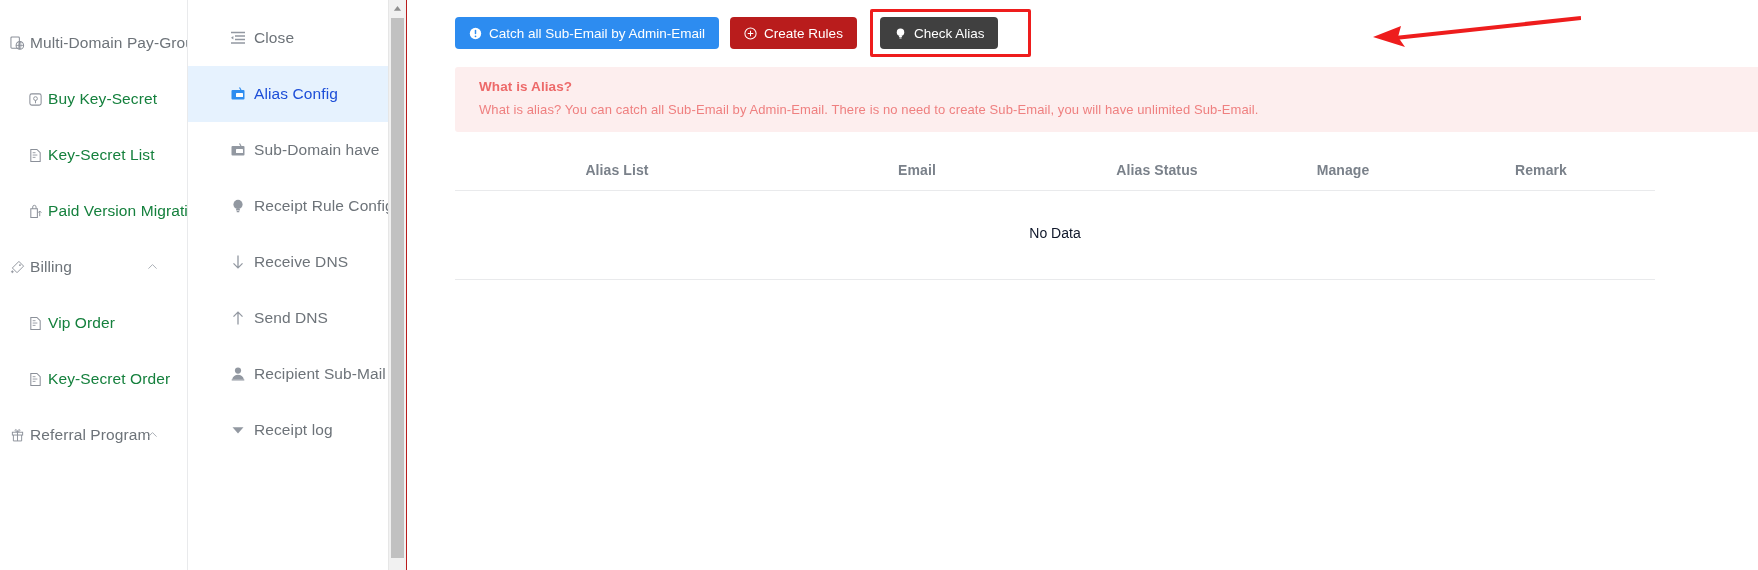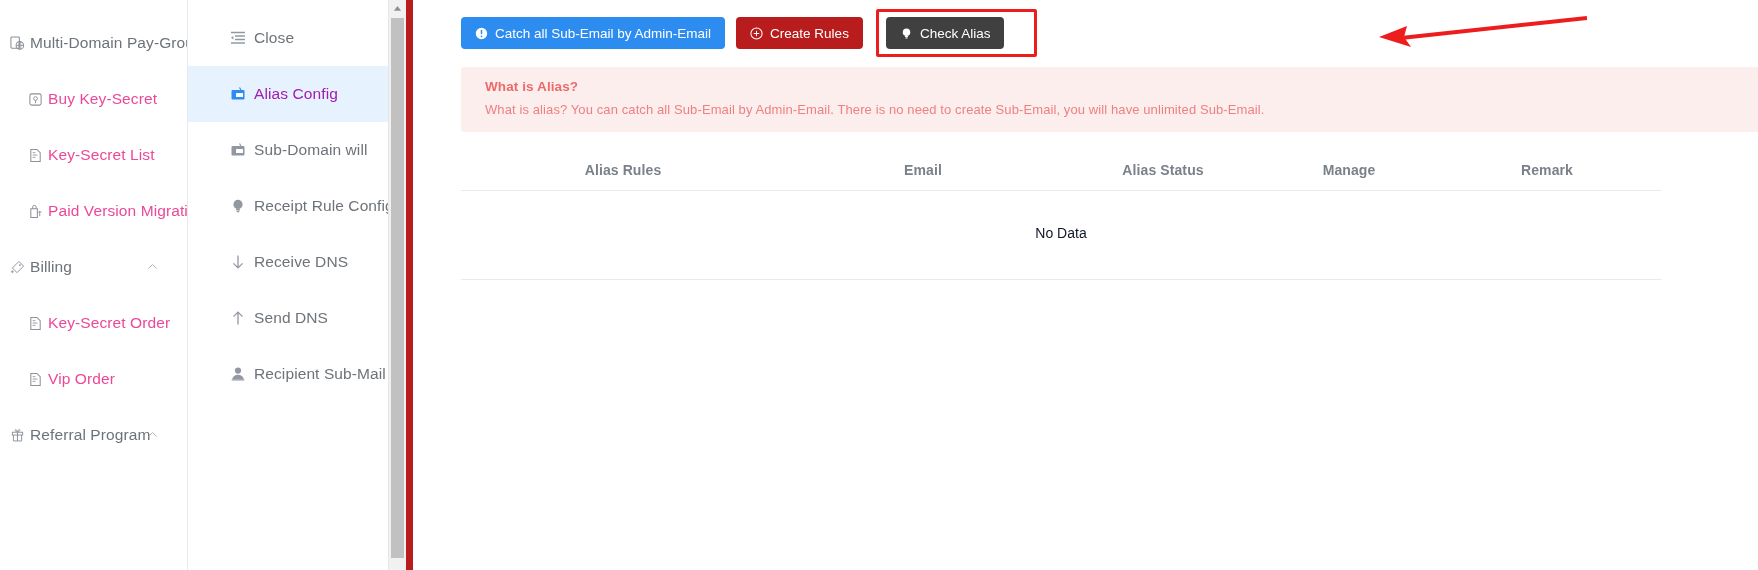--- a/index.html
+++ b/index.html
@@ -51,39 +51,39 @@
     line-height: 1;
     display: inline-block;
   }
   .side-item .si-ico svg { display:block; margin:0 auto; }
   .side-item .si-label {
     font-size: 15.5px;
     color: #6d7379;
     letter-spacing: .1px;
   }
   .side-item.sub { padding-left: 22px; }
-  .side-item.sub .si-label { color: #ec4899; }
+  .side-item.sub .si-label { color: #15803d; }
   .side-item .si-arrow {
     position: absolute;
     right: 28px;
     top: 50%;
     transform: translateY(-50%);
     color: #a9aeb5;
     display: flex;
   }
 
   
   .menucol {
     width: 218px;
     flex: 0 0 218px;
     height: 570px;
     background: #ffffff;
     position: relative;
     overflow: hidden;
-    border-right: 7px solid #b91c1c;
+    border-right: 1px solid #b91c1c;
   }
   .menu-item {
     display: flex;
     align-items: center;
     height: 56px;
     padding-left: 42px;
     box-sizing: border-box;
     cursor: pointer;
     white-space: nowrap;
   }
@@ -95,21 +95,21 @@
     display: inline-block;
     text-align: left;
   }
   .menu-item .mi-ico svg { display:block; }
   .menu-item .mi-label {
     font-size: 15.5px;
     color: #6d7379;
     letter-spacing: .1px;
   }
   .menu-item.active { background: #e6f2fe; }
-  .menu-item.active .mi-label { color: #a21caf; }
+  .menu-item.active .mi-label { color: #1d4ed8; }
   .menu-item.active .mi-ico { color: #2d8cf0; }
 
   
   .menu-scroll {
     position: absolute;
     top: 0;
     right: 0;
     width: 17px;
     height: 570px;
     background: #f1f1f1;
@@ -323,31 +323,31 @@
       </span>
     </div>
 
     <div class="side-item sub">
       <span class="si-ico">
         <svg width="15" height="15" viewBox="0 0 16 16">
             <path d="M3 1.5h6.5L13 5v9.5H3z" fill="none" stroke="currentColor" stroke-width="1.1"></path>
             <path d="M5 5h3M5 7.5h5M5 10h3" stroke="currentColor" stroke-width=".9"></path>
           </svg>
       </span>
-      <span class="si-label">Key-Secret Order</span>
+      <span class="si-label">Vip Order</span>
     </div>
 
     <div class="side-item sub">
       <span class="si-ico">
         <svg width="15" height="15" viewBox="0 0 16 16">
             <path d="M3 1.5h6.5L13 5v9.5H3z" fill="none" stroke="currentColor" stroke-width="1.1"></path>
             <path d="M5 5h3M5 7.5h5M5 10h3" stroke="currentColor" stroke-width=".9"></path>
           </svg>
       </span>
-      <span class="si-label">Vip Order</span>
+      <span class="si-label">Key-Secret Order</span>
     </div>
 
     <div class="side-item">
       <span class="si-ico">
         <svg width="15" height="15" viewBox="0 0 16 16">
             <path d="M8 4c-2 0-3 -1-2.4-2.1C6.2.9 7.6 2.2 8 4zM8 4c2 0 3-1 2.4-2.1C9.8.9 8.4 2.2 8 4z" fill="none" stroke="currentColor" stroke-width=".9"></path>
             <rect x="2.5" y="4.5" width="11" height="3" fill="none" stroke="currentColor" stroke-width="1"></rect>
             <path d="M3.6 7.5v6.3h8.8V7.5M8 4.5v9.3" fill="none" stroke="currentColor" stroke-width="1"></path>
           </svg>
       </span>
@@ -385,21 +385,21 @@
     </div>
 
     <div class="menu-item">
       <span class="mi-ico">
         <svg width="16" height="16" viewBox="0 0 16 16">
             <path d="M9.5 1.5 11 4" stroke="currentColor" stroke-width="1.2" fill="none"></path>
             <rect x="1.5" y="4" width="13" height="9.5" rx="1" fill="currentColor"></rect>
             <rect x="6" y="7" width="7" height="4" rx=".6" fill="#ffffff"></rect>
           </svg>
       </span>
-      <span class="mi-label">Sub-Domain will</span>
+      <span class="mi-label">Sub-Domain have</span>
     </div>
 
     <div class="menu-item">
       <span class="mi-ico">
         <svg width="16" height="16" viewBox="0 0 16 16">
             <circle cx="8" cy="6.4" r="4.6" fill="currentColor"></circle>
             <rect x="6" y="11" width="4" height="1.5" rx=".6" fill="currentColor"></rect>
             <rect x="6.6" y="13" width="2.8" height="1.3" rx=".6" fill="currentColor"></rect>
           </svg>
       </span>
@@ -429,20 +429,28 @@
       <span class="mi-ico">
         <svg width="16" height="16" viewBox="0 0 16 16">
             <circle cx="8" cy="4.6" r="3.1" fill="currentColor"></circle>
             <path d="M2.2 13.2c.6-3 3-4.5 5.8-4.5s5.2 1.5 5.8 4.5z" fill="currentColor"></path>
             <rect x="1.6" y="13.2" width="12.8" height="1.3" rx=".5" fill="currentColor"></rect>
           </svg>
       </span>
       <span class="mi-label">Recipient Sub-Mail</span>
     </div>
 
+    <div class="menu-item">
+      <span class="mi-ico">
+        <svg width="16" height="16" viewBox="0 0 16 16">
+            <path d="M2.5 5.3h11L8 11.6z" fill="currentColor"></path>
+          </svg>
+      </span>
+      <span class="mi-label">Receipt log</span>
+    </div>
 
     <div class="menu-scroll">
       <div class="ms-up">
         <svg width="9" height="9" viewBox="0 0 10 10">
             <path d="M5 2.2 9 7.4H1z" fill="#8f8f8f"></path>
           </svg>
       </div>
       <div class="ms-thumb"></div>
     </div>
   </nav>
@@ -492,21 +500,21 @@
 
     <div class="alert">
       <div class="alert-title">What is Alias?</div>
       <div class="alert-desc">What is alias? You can catch all Sub-Email by Admin-Email. There is no need to create Sub-Email, you will have unlimited Sub-Email.</div>
     </div>
 
     <div class="tablewrap">
       <table class="dtable">
         <thead>
           <tr>
-            <th style="width:27%">Alias Rules</th>
+            <th style="width:27%">Alias List</th>
             <th style="width:23%">Email</th>
             <th style="width:17%">Alias Status</th>
             <th style="width:14%">Manage</th>
             <th style="width:19%">Remark</th>
           </tr>
         </thead>
         <tbody>
           <tr>
             <td class="nodata" colspan="5">No Data</td>
           </tr>

